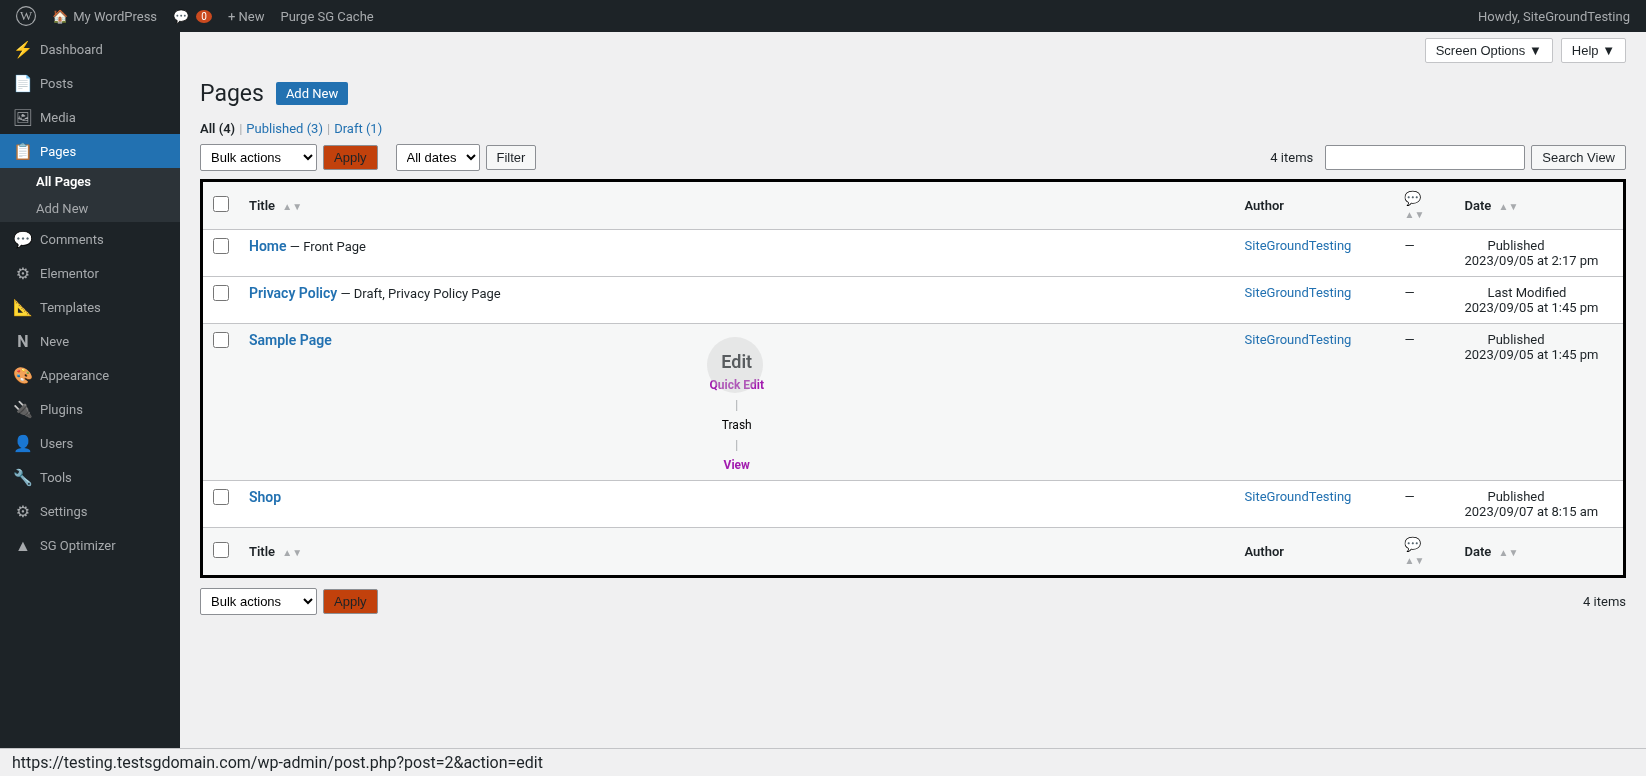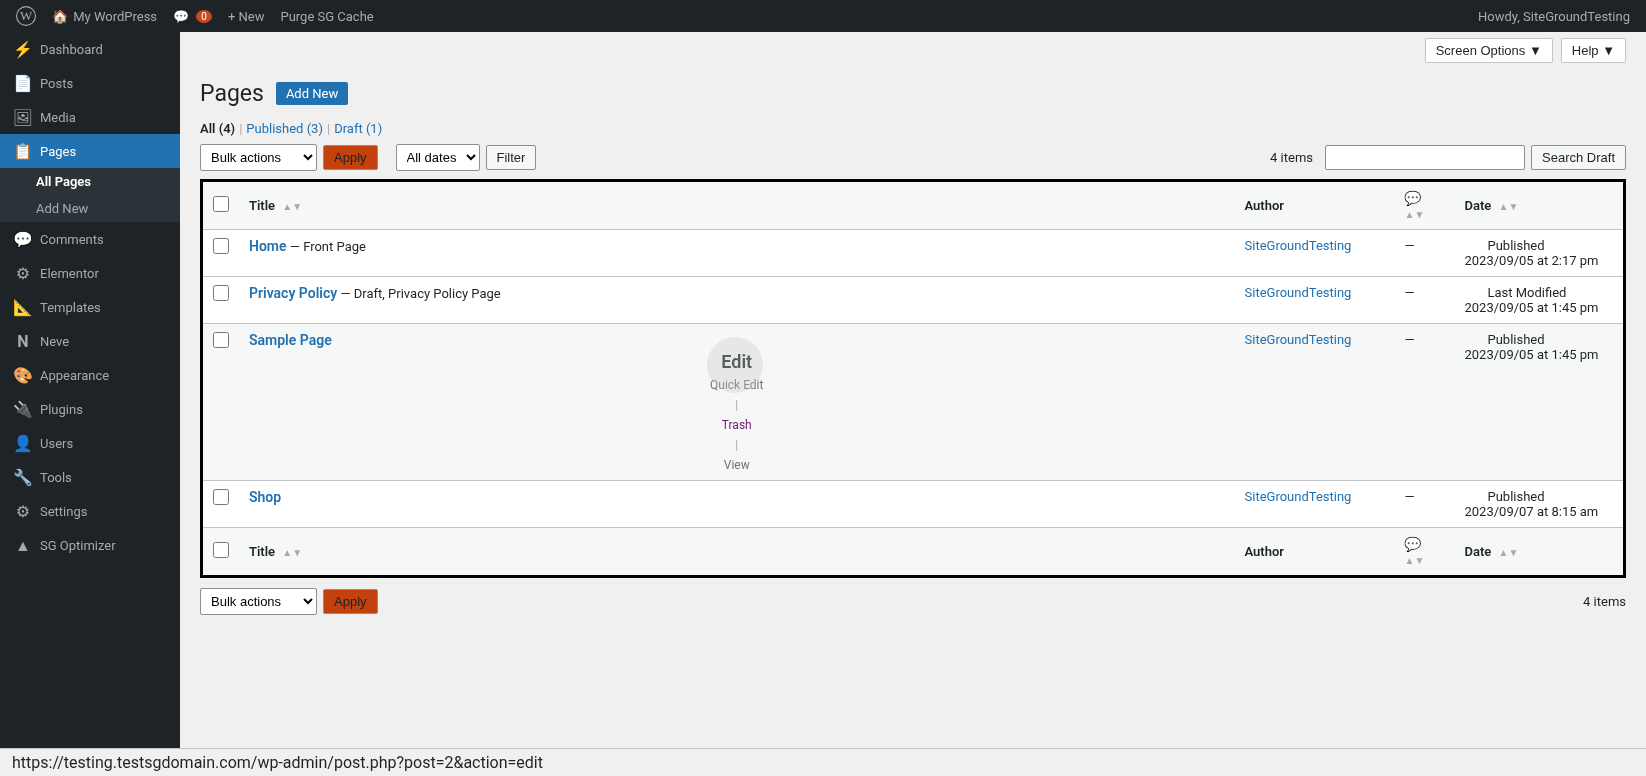--- a/index.html
+++ b/index.html
@@ -247,22 +247,22 @@
     }
     .pages-table .cb-col { width: 28px; }
     .pages-table .title-col { }
     .pages-table .author-col { width: 160px; }
     .pages-table .comment-col { width: 60px; }
     .pages-table .date-col { width: 170px; }
 
     .page-title-link { color: #2271b1; text-decoration: none; font-weight: 600; font-size: 14px; }
     .page-meta { color: #1d2327; font-size: 13px; margin-top: 31px; }
     .page-actions { font-size: 12px; display: none; gap: 6px; margin-top: 3px; }
-    .page-action-link { color: #737373; text-decoration: none; }
-    .page-action-trash { color: #701a75; text-decoration: none; }
+    .page-action-link { color: #a21caf; text-decoration: none; font-weight: bold; }
+    .page-action-trash { color: #000000; text-decoration: none; }
     .page-action-sep { color: #a7aaad; }
 
     .author-link { color: #2271b1; text-decoration: none; }
     .comment-dash { color: #1d2327; }
     .date-status { font-size: 13px; margin-left: 23px; }
     .date-val { font-size: 13px; }
 
     
     .bottom-bar {
       display: flex;
@@ -427,21 +427,21 @@
           <button class="apply-btn">Apply</button>
           <select class="dates-select">
             <option>All dates</option>
           </select>
           <button class="filter-btn">Filter</button>
         </div>
         <div style="display:flex;align-items:center;gap:12px;">
           <span class="items-count">4 items</span>
           <div class="search-right">
             <input class="search-input" type="text" placeholder="" style="">
-            <button class="search-pages-btn">Search Draft</button>
+            <button class="search-pages-btn">Search View</button>
           </div>
         </div>
       </div>
 
       <table class="pages-table">
         <thead>
           <tr>
             <th class="cb-col">
               <input type="checkbox" style="">
             </th>

